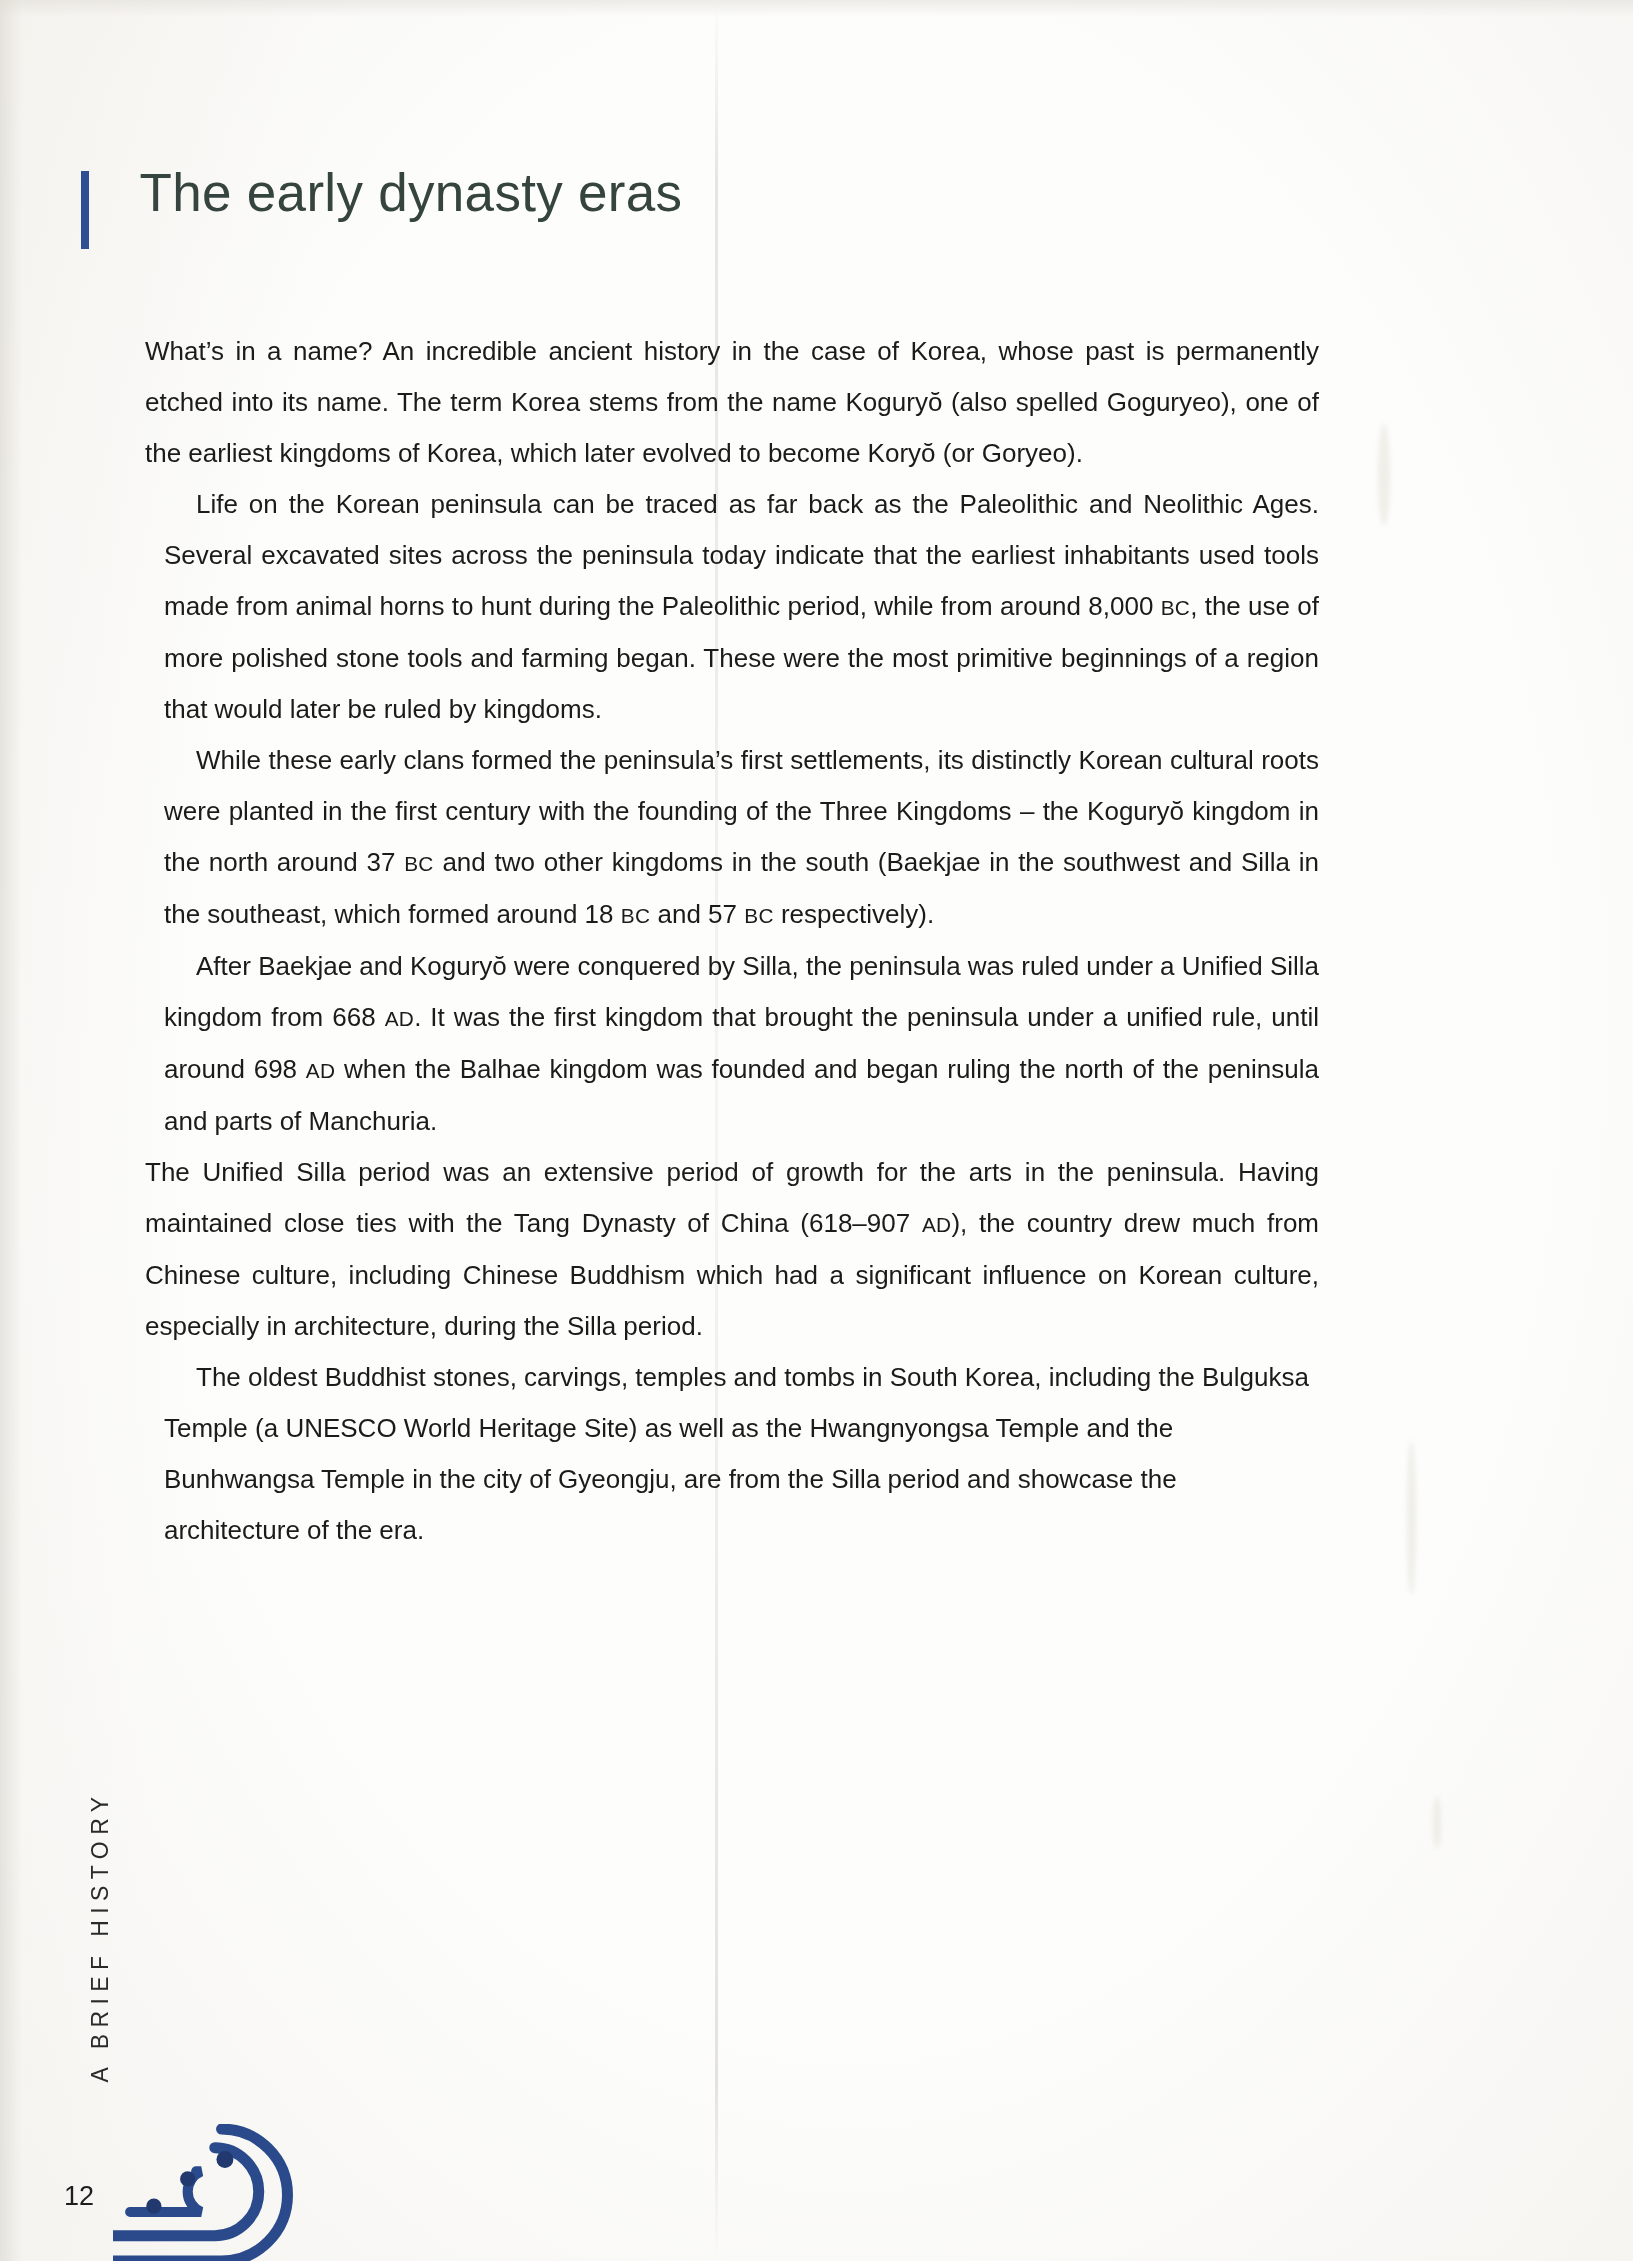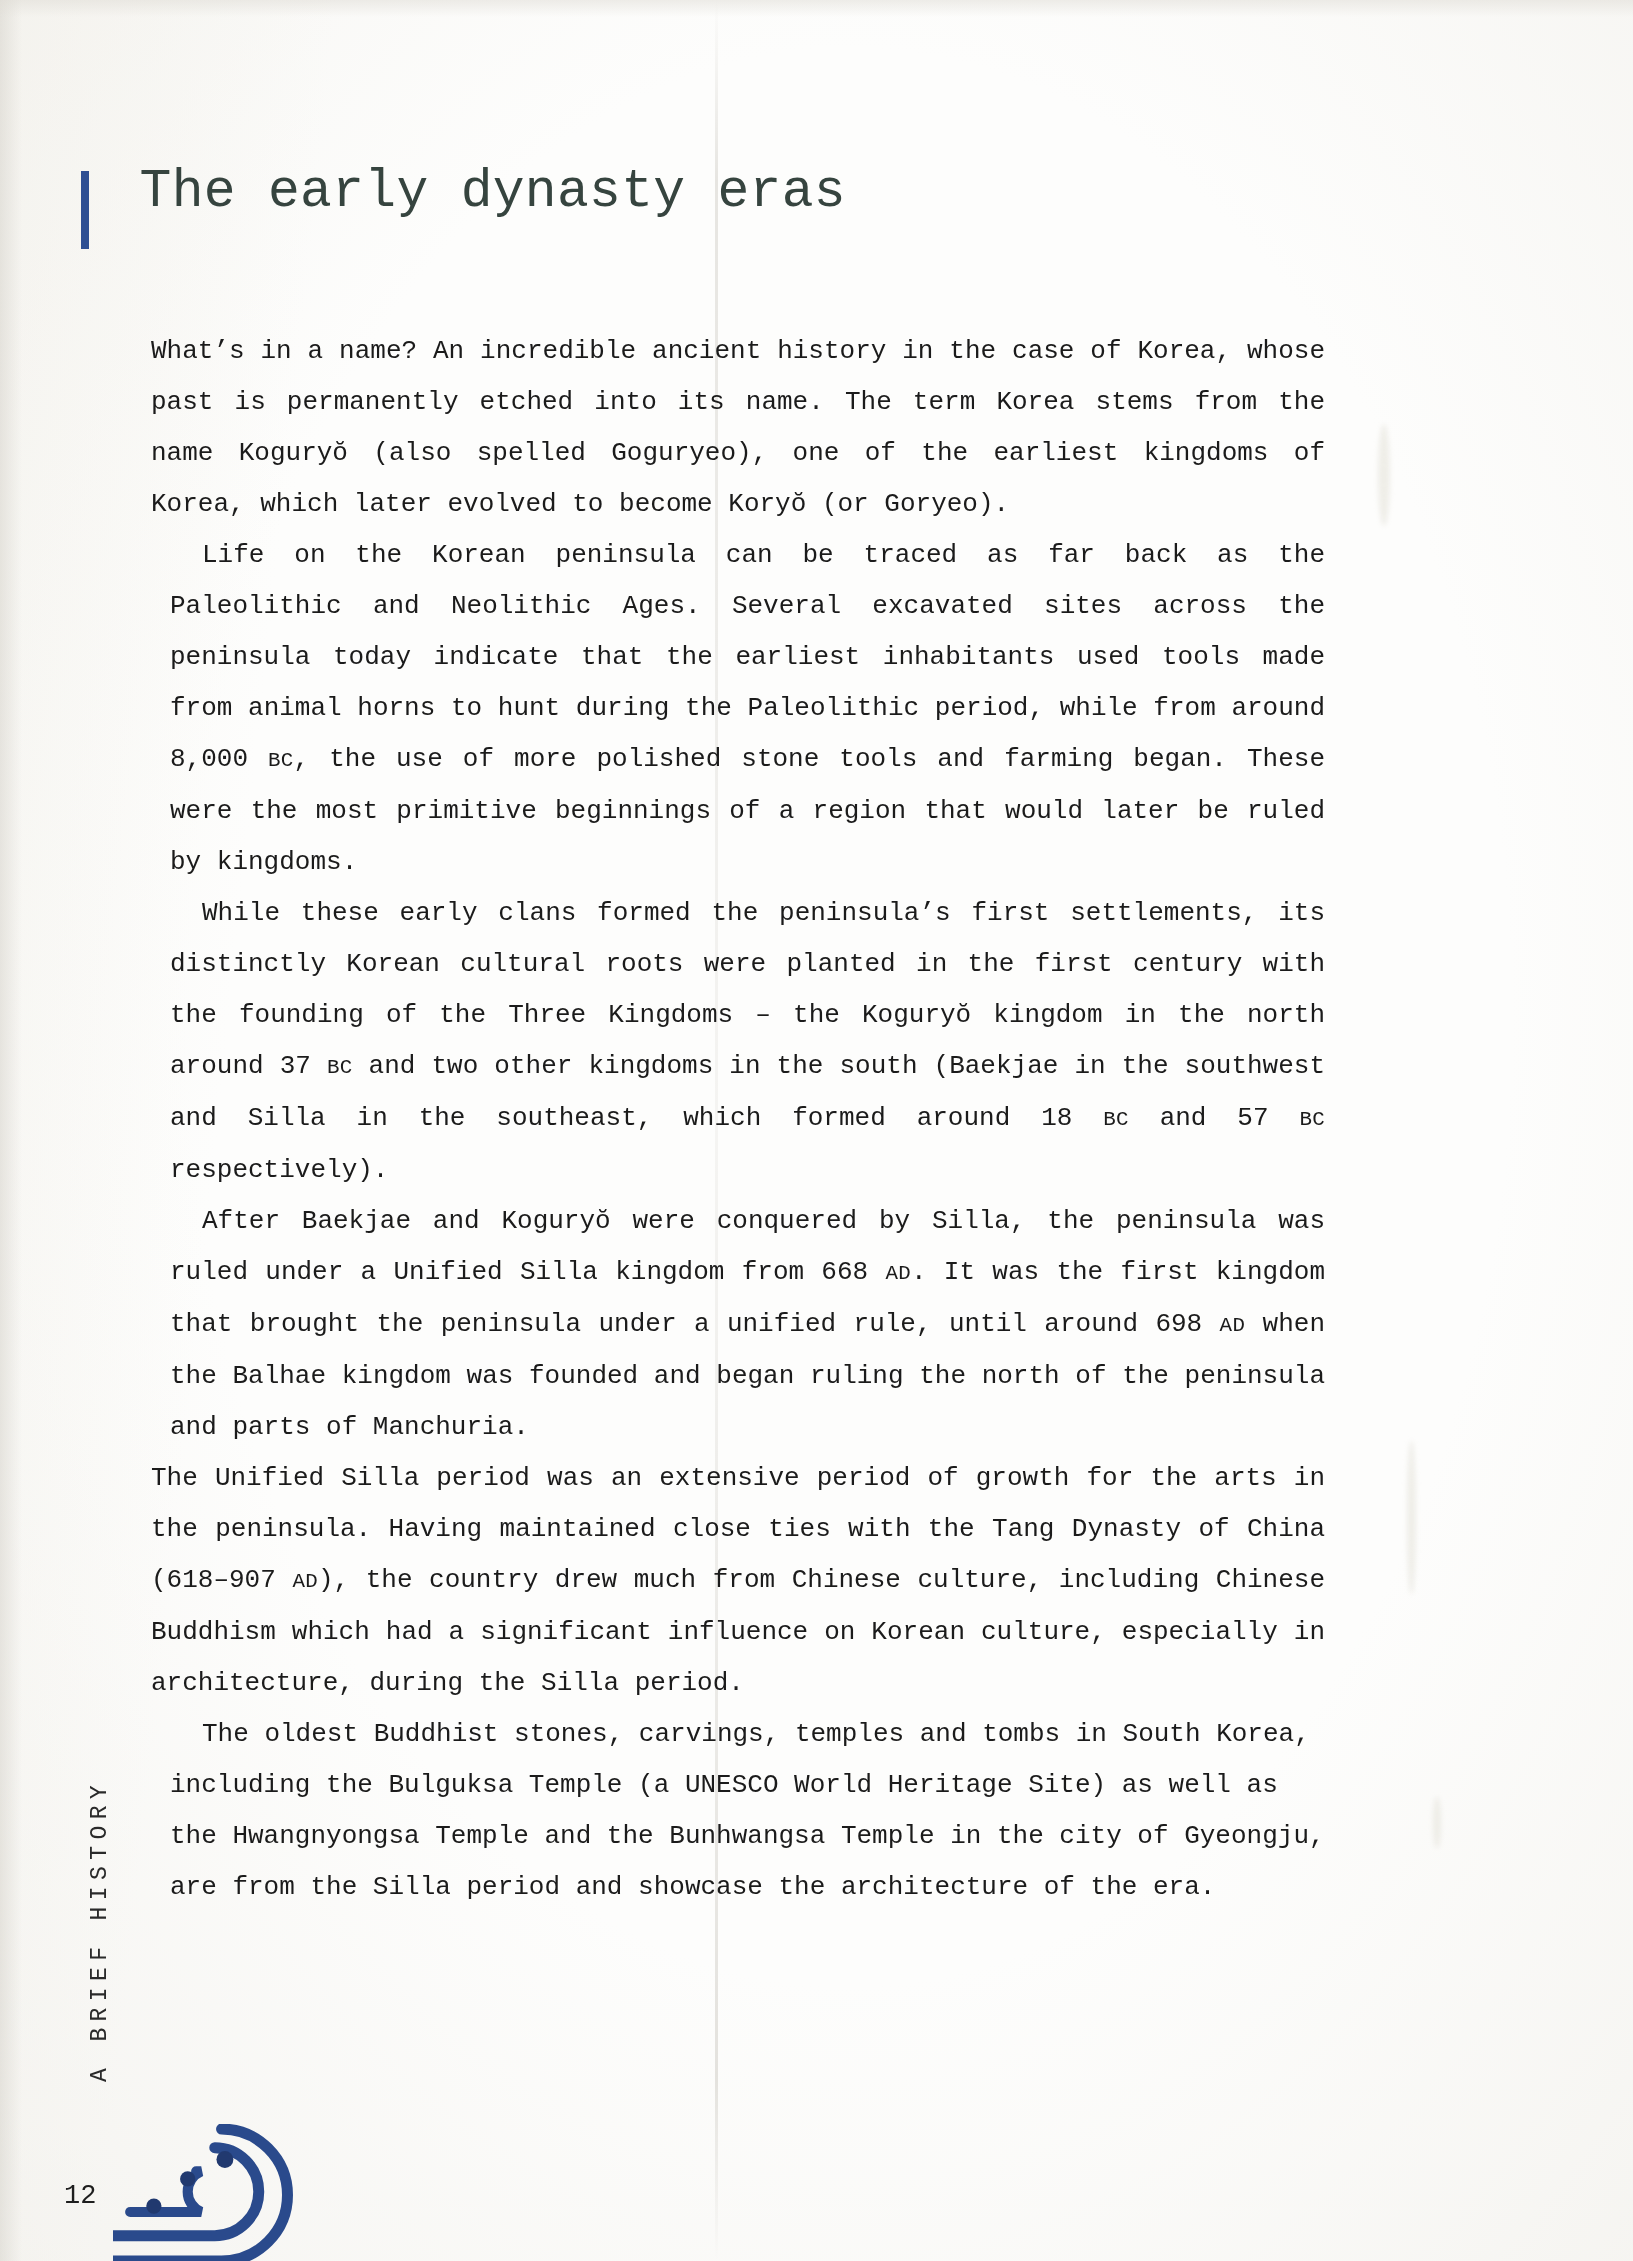--- a/index.html
+++ b/index.html
@@ -9,21 +9,20 @@
   }
   body {
     font-family: "Liberation Sans", sans-serif;
   }
   .page {
     position: relative;
     width: 1634px;
     height: 2261px;
     background: #fdfdfc;
     overflow: hidden;
-    font-family: Liberation Mono, monospace;
   }
 
   
   .scan-tint {
     position: absolute;
     inset: 0;
     background:
       radial-gradient(ellipse at 52% 45%, rgba(255,255,255,0) 55%, rgba(238,236,230,0.55) 100%),
       linear-gradient(96deg, rgba(248,247,243,0.9) 0%, rgba(255,255,255,0) 18%);
     pointer-events: none;
@@ -76,21 +75,21 @@
     font-weight: 400;
     color: #36443f;
     letter-spacing: 0.3px;
     line-height: 1;
     white-space: nowrap;
   }
 
   
   .body-col {
     position: absolute;
-    left: 151px;
+    left: 145px;
     top: 326px;
     width: 1174px;
     color: #1b1b1b;
     font-size: 26px;
     line-height: 51px;
   }
   .body-col p {
     margin: 0;
     text-align: justify;
     text-justify: inter-word;

